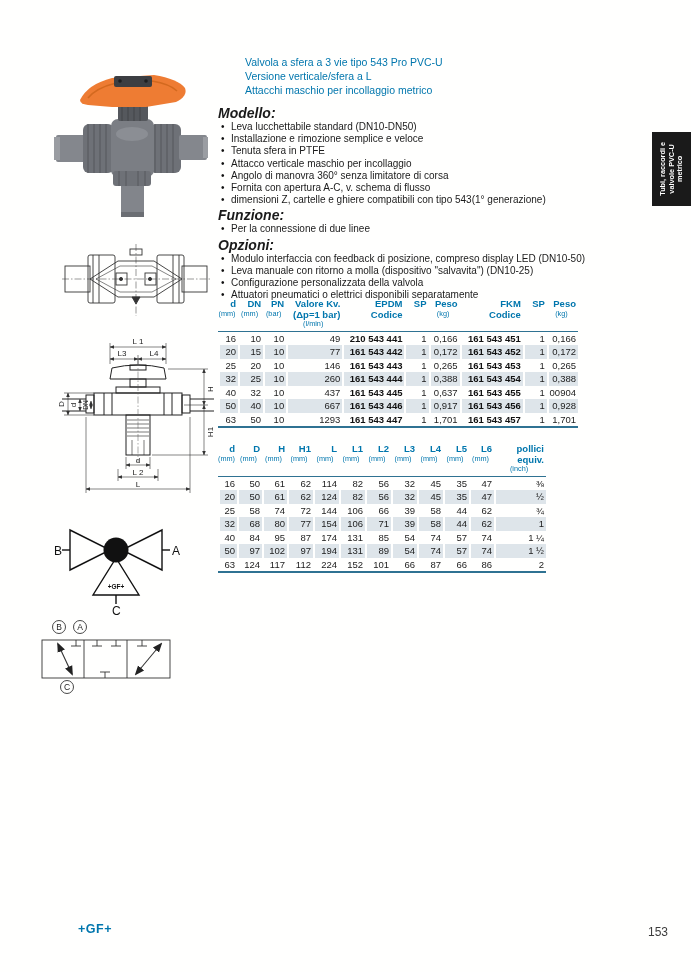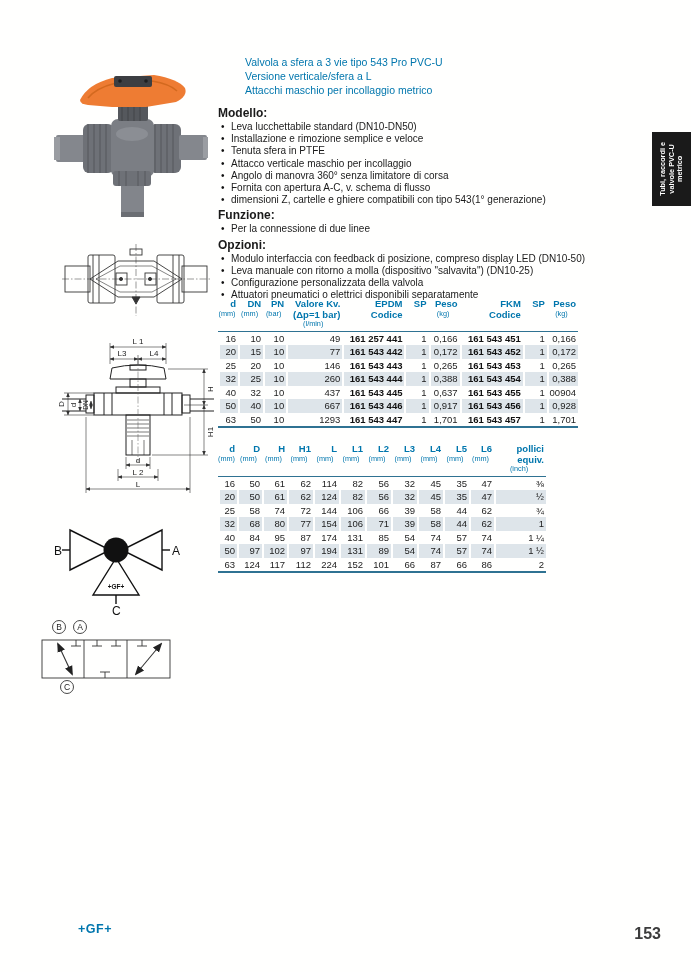--- a/index.html
+++ b/index.html
@@ -2,21 +2,21 @@
 <html><head>
 <meta charset="utf-8">
 <style>
   html,body{margin:0;padding:0;background:#e8e8e8;}
   .page{position:relative;width:691px;height:972px;background:#fffffe;margin:0 auto;
         font-family:"Liberation Sans",sans-serif;overflow:hidden;color:#222;}
   
   .title{position:absolute;left:218px;top:55px;width:420px;color:#0076ad;
          font-weight:normal;font-size:10.5px;line-height:14px;margin-left:27px;}
   .sections{position:absolute;left:218px;top:104px;width:425px;}
-  .sec-h{font-weight:bold;font-size:12px;color:#1a1a1a;line-height:13px;margin-top:3px;}
+  .sec-h{font-weight:bold;font-size:14px;color:#1a1a1a;line-height:13px;margin-top:3px;font-style:italic;}
   ul.bullets{list-style:none;margin:1px 0 0 0;padding:0;}
   ul.bullets li{position:relative;padding-left:13px;font-size:10px;line-height:12.2px;color:#1a1a1a;}
   ul.bullets li::before{content:"•";position:absolute;left:3px;top:0;font-size:10px;color:#111;}
   
   table{border-collapse:collapse;table-layout:fixed;position:absolute;left:218px;
         border-bottom:2px solid #2f7292;}
   #t1{top:299px;width:360px;}
   #t2{top:444px;width:328px;}
   th{vertical-align:top;text-align:right;padding:0 2px 2px 0;border-bottom:1px solid #2f7292;}
   .thl{font-size:9.5px;font-weight:bold;color:#0076ad;line-height:10.5px;}
@@ -37,21 +37,21 @@
   
   .g{position:absolute;}
   
   .tab{position:absolute;left:652px;top:132px;width:39px;height:74px;background:#1a1a1a;
        display:flex;align-items:center;justify-content:center;}
   .tab-inner{transform:rotate(-90deg);text-align:center;color:#fff;font-weight:bold;
              font-size:7.3px;line-height:8.6px;white-space:nowrap;}
   
   .footer-logo{position:absolute;left:78px;top:922px;color:#0076ad;font-weight:bold;
                font-size:12.5px;letter-spacing:.5px;}
-  .page-num{position:absolute;right:30px;top:925px;color:#3c3c3c;font-weight:bold;font-size:16px;}
+  .page-num{position:absolute;right:23px;top:925px;color:#3c3c3c;font-weight:normal;font-size:12px;}
   svg text{font-family:"Liberation Sans",sans-serif;}
 </style>
 </head>
 <body>
 
 <div class="page">
 
   <svg class="g" style="left:50px;top:38px" width="165" height="185" viewBox="0 0 165 185">
     <rect x="6" y="97" width="30" height="27" rx="2" fill="#84878d"></rect>
     <rect x="4" y="99" width="6" height="23" fill="#9a9da2"></rect>
@@ -266,21 +266,21 @@
             <div class="ths">(kg)</div>
           </th>
         </tr>
       </thead>
       <tbody>
         <tr>
           <td>16</td>
           <td>10</td>
           <td>10</td>
           <td>49</td>
-          <td class="code">161 257 441</td>
+          <td class="code">210 543 441</td>
           <td>1</td>
           <td>0,166</td>
           <td class="code">161 543 451</td>
           <td>1</td>
           <td>0,166</td>
         </tr>
         <tr class="shade">
           <td>20</td>
           <td>15</td>
           <td>10</td>

